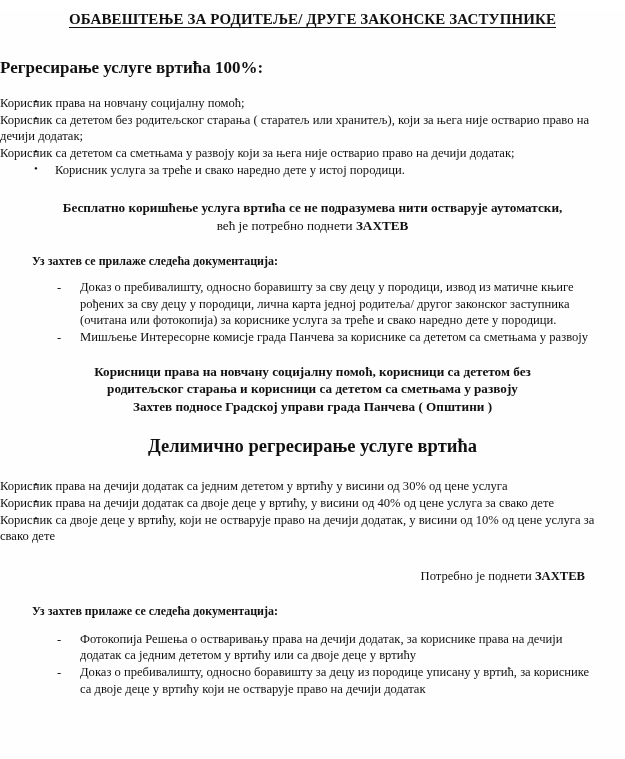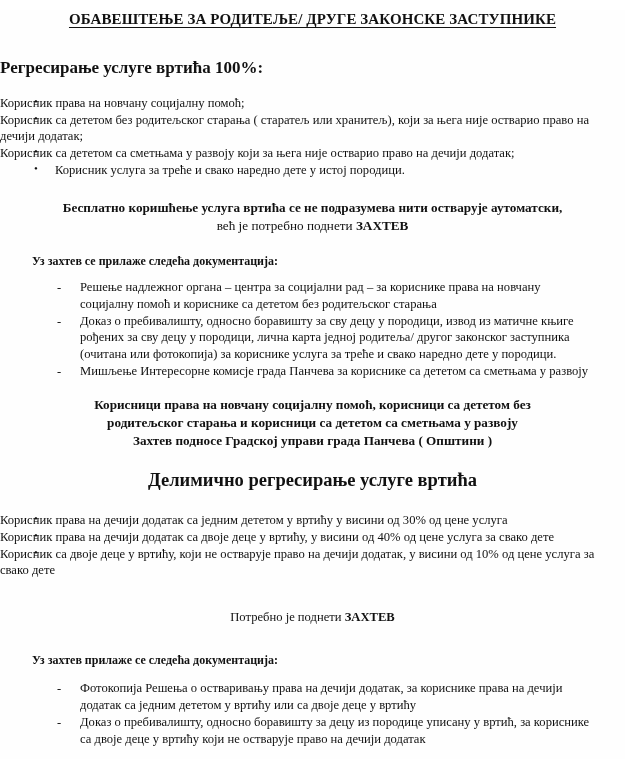--- a/index.html
+++ b/index.html
@@ -118,24 +118,24 @@
   }
   ul.dashes > li::before {
     content: "-";
     position: absolute;
     left: 57px;
     top: 0;
   }
 
   
   p.center-para {
-    text-align: center;
+    text-align: right;
     font-size: 12.6px;
     line-height: 1.35;
-    margin: 8px;
+    margin: 0;
     padding: 0 40px;
   }
 
   .b { font-weight: bold; }
   .sp-10 { height: 10px; }
   .sp-12 { height: 12px; }
   .sp-14 { height: 14px; }
   .sp-16 { height: 16px; }
   .sp-18 { height: 18px; }
   .sp-20 { height: 20px; }
@@ -166,21 +166,20 @@
   <p class="h-center-mid">Бесплатно коришћење услуга вртића се не подразумева нити остварује аутоматски,</p>
   <p class="h-center-mid"><span class="normal">већ је потребно поднети </span><span class="b">ЗАХТЕВ</span></p>
 
   <div class="sp-18"></div>
 
   <p class="h-left-bold">Уз захтев се прилаже  следећа документација:</p>
 
   <div class="sp-10"></div>
 
   <ul class="dashes">
-    <li>Решење надлежног органа – центра за социјални рад – за кориснике права на новчану социјалну помоћ и кориснике са дететом без родитељског старања</li>
     <li>Доказ о пребивалишту, односно боравишту за сву децу у породици, извод из матичне књиге рођених за сву децу у породици, лична карта једној родитеља/ другог законског заступника (очитана или фотокопија) за кориснике услуга за треће и свако наредно дете у породици.</li>
     <li>Мишљење Интересорне комисје града Панчева за кориснике са дететом са сметњама у развоју</li>
   </ul>
 
   <div class="sp-16"></div>
 
   <p class="h-center-mid">Корисници права на новчану социјалну помоћ, корисници са дететом без</p>
   <p class="h-center-mid">родитељског  старања и корисници са дететом са сметњама у развоју</p>
   <p class="h-center-mid">Захтев подносе  Градској управи града Панчева ( Општини )</p>
 

